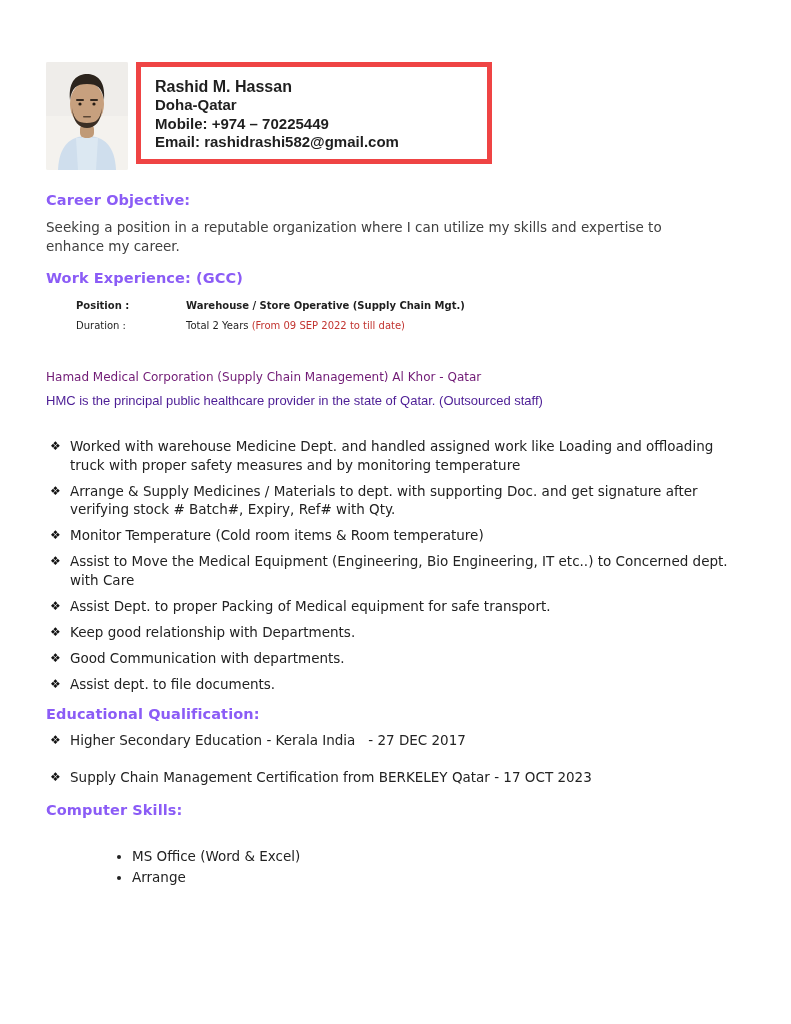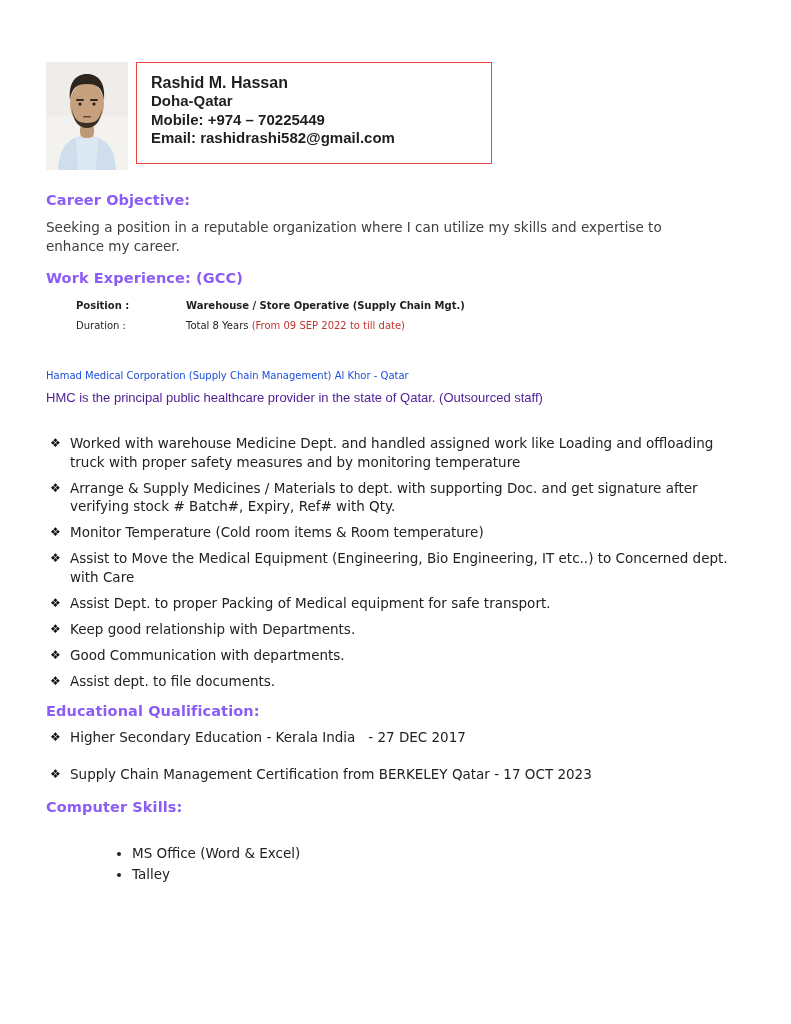--- a/index.html
+++ b/index.html
@@ -18,21 +18,21 @@
   .photo{
     width:82px;height:108px;flex:0 0 82px;
     background:#f3f2ef;
     position:relative;overflow:hidden;
     border-radius:2px;
   }
   .contact-box{
     margin-left:8px;
     width:356px;
     height:102px;
-    border:1px solid #ef4444;
+    border:5px solid #ef4444;
     box-sizing:border-box;
     padding:10px 0 0 14px;
     font-family:"Liberation Sans",sans-serif;
   }
   .contact-name{font-size:16px;font-weight:bold;line-height:19px;}
   .contact-line{font-size:15px;font-weight:bold;line-height:18.5px;}
   
   .h-blue{
     color:#8b5cf6;
     font-size:14.5px;
@@ -44,22 +44,22 @@
   .obj-body{margin-top:10px;max-width:665px;}
   .we-head{margin-top:14px;}
   
   .pd-block{margin-top:10px;margin-left:30px;}
   .pd-row{display:flex;font-size:10px;line-height:20px;}
   .pd-label{width:110px;flex:0 0 110px;}
   .bold{font-weight:bold;}
   .red{color:#c23430;}
   .company-line{
     margin-top:34px;
-    font-size:10px;
-    color:#1d4ed8;
+    font-size:12px;
+    color:#701a75;
   }
   .company-note{
     margin-top:9px;
     font-family:"Liberation Sans",sans-serif;
     font-size:13px;
     color:#4c1d95;
   }
   
   .duties{margin-top:29px;}
   .duty{
@@ -129,21 +129,21 @@
 
   <div class="h-blue we-head">Work Experience: (GCC)</div>
 
   <div class="pd-block">
     <div class="pd-row">
       <span class="pd-label bold">Position :</span>
       <span class="bold">Warehouse / Store Operative (Supply Chain Mgt.)</span>
     </div>
     <div class="pd-row">
       <span class="pd-label">Duration :</span>
-      <span><span>Total 8 Years </span><span class="red">(From 09 SEP 2022 to till date)</span></span>
+      <span><span>Total 2 Years </span><span class="red">(From 09 SEP 2022 to till date)</span></span>
     </div>
   </div>
 
   <div class="company-line">Hamad Medical Corporation (Supply Chain Management) Al Khor - Qatar</div>
   <div class="company-note">HMC is the principal public healthcare provider in the state of Qatar. (Outsourced staff)</div>
 
   <div class="duties">
     <div class="duty">
       <span class="glyph">❖</span>
       <span class="txt">Worked with warehouse Medicine Dept. and handled assigned work like Loading and offloading truck with proper safety measures and by monitoring temperature</span>
@@ -184,16 +184,16 @@
     <span class="txt">Higher Secondary Education - Kerala India&nbsp;&nbsp; - 27 DEC 2017</span>
   </div>
   <div class="duty edu-item gap">
     <span class="glyph">❖</span>
     <span class="txt">Supply Chain Management Certification from BERKELEY Qatar - 17 OCT 2023</span>
   </div>
 
   <div class="h-blue cs-head">Computer Skills:</div>
   <ul class="skills">
     <li>MS Office (Word &amp; Excel)</li>
-    <li>Talley</li>
+    <li>Arrange</li>
   </ul>
 
 </div>
 
 </body></html>

